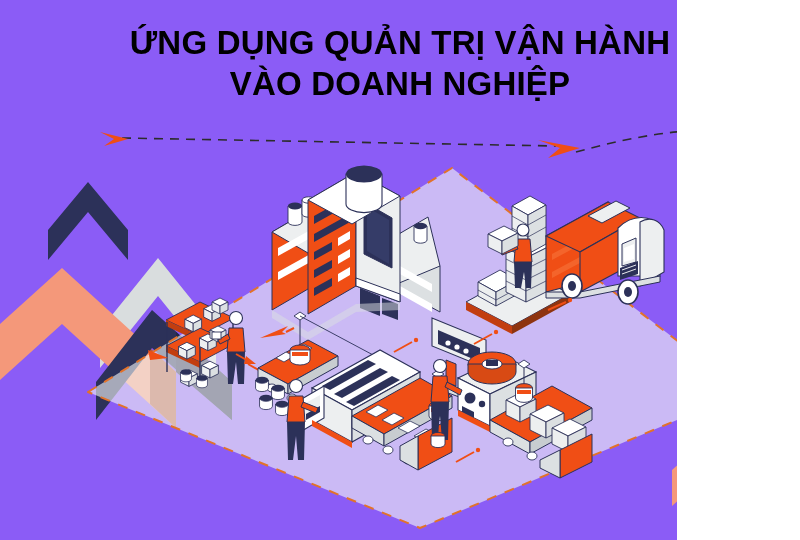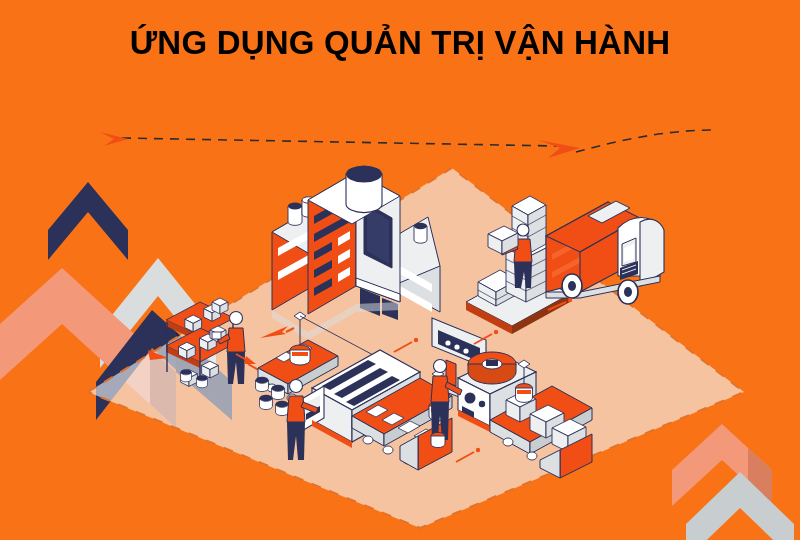--- a/index.html
+++ b/index.html
@@ -5,23 +5,23 @@
   html, body {
     margin: 0;
     padding: 0;
     background: #ffffff;
   }
   body {
     font-family: "Liberation Sans", sans-serif;
   }
   #poster {
     position: relative;
-    width: 800px;
+    width: 677px;
     height: 540px;
-    background: #f97316;
+    background: #8b5cf6;
     overflow: hidden;
   }
   #title-block {
     position: absolute;
     left: 0;
     top: 22px;
     width: 800px;
     text-align: center;
     z-index: 40;
   }
@@ -45,20 +45,21 @@
   }
   svg { display: block; }
 </style>
 </head>
 <body>
 
 <div id="poster">
 
   <div id="title-block">
     <span class="title-line">ỨNG DỤNG QUẢN TRỊ VẬN HÀNH</span>
+    <span class="title-line">VÀO DOANH NGHIỆP</span>
   </div>
 
   <svg id="scene" viewBox="0 0 800 540">
     <defs>
       <g id="box-sm">
         <path d="M0,4 L8,0 L16,4 L8,8 Z" fill="#ffffff" stroke="#2C3159" stroke-width="0.8"></path>
         <path d="M0,4 L8,8 L8,16 L0,12 Z" fill="#EDEFF0" stroke="#2C3159" stroke-width="0.8"></path>
         <path d="M16,4 L8,8 L8,16 L16,12 Z" fill="#DCE0E2" stroke="#2C3159" stroke-width="0.8"></path>
       </g>
       <g id="drum">

